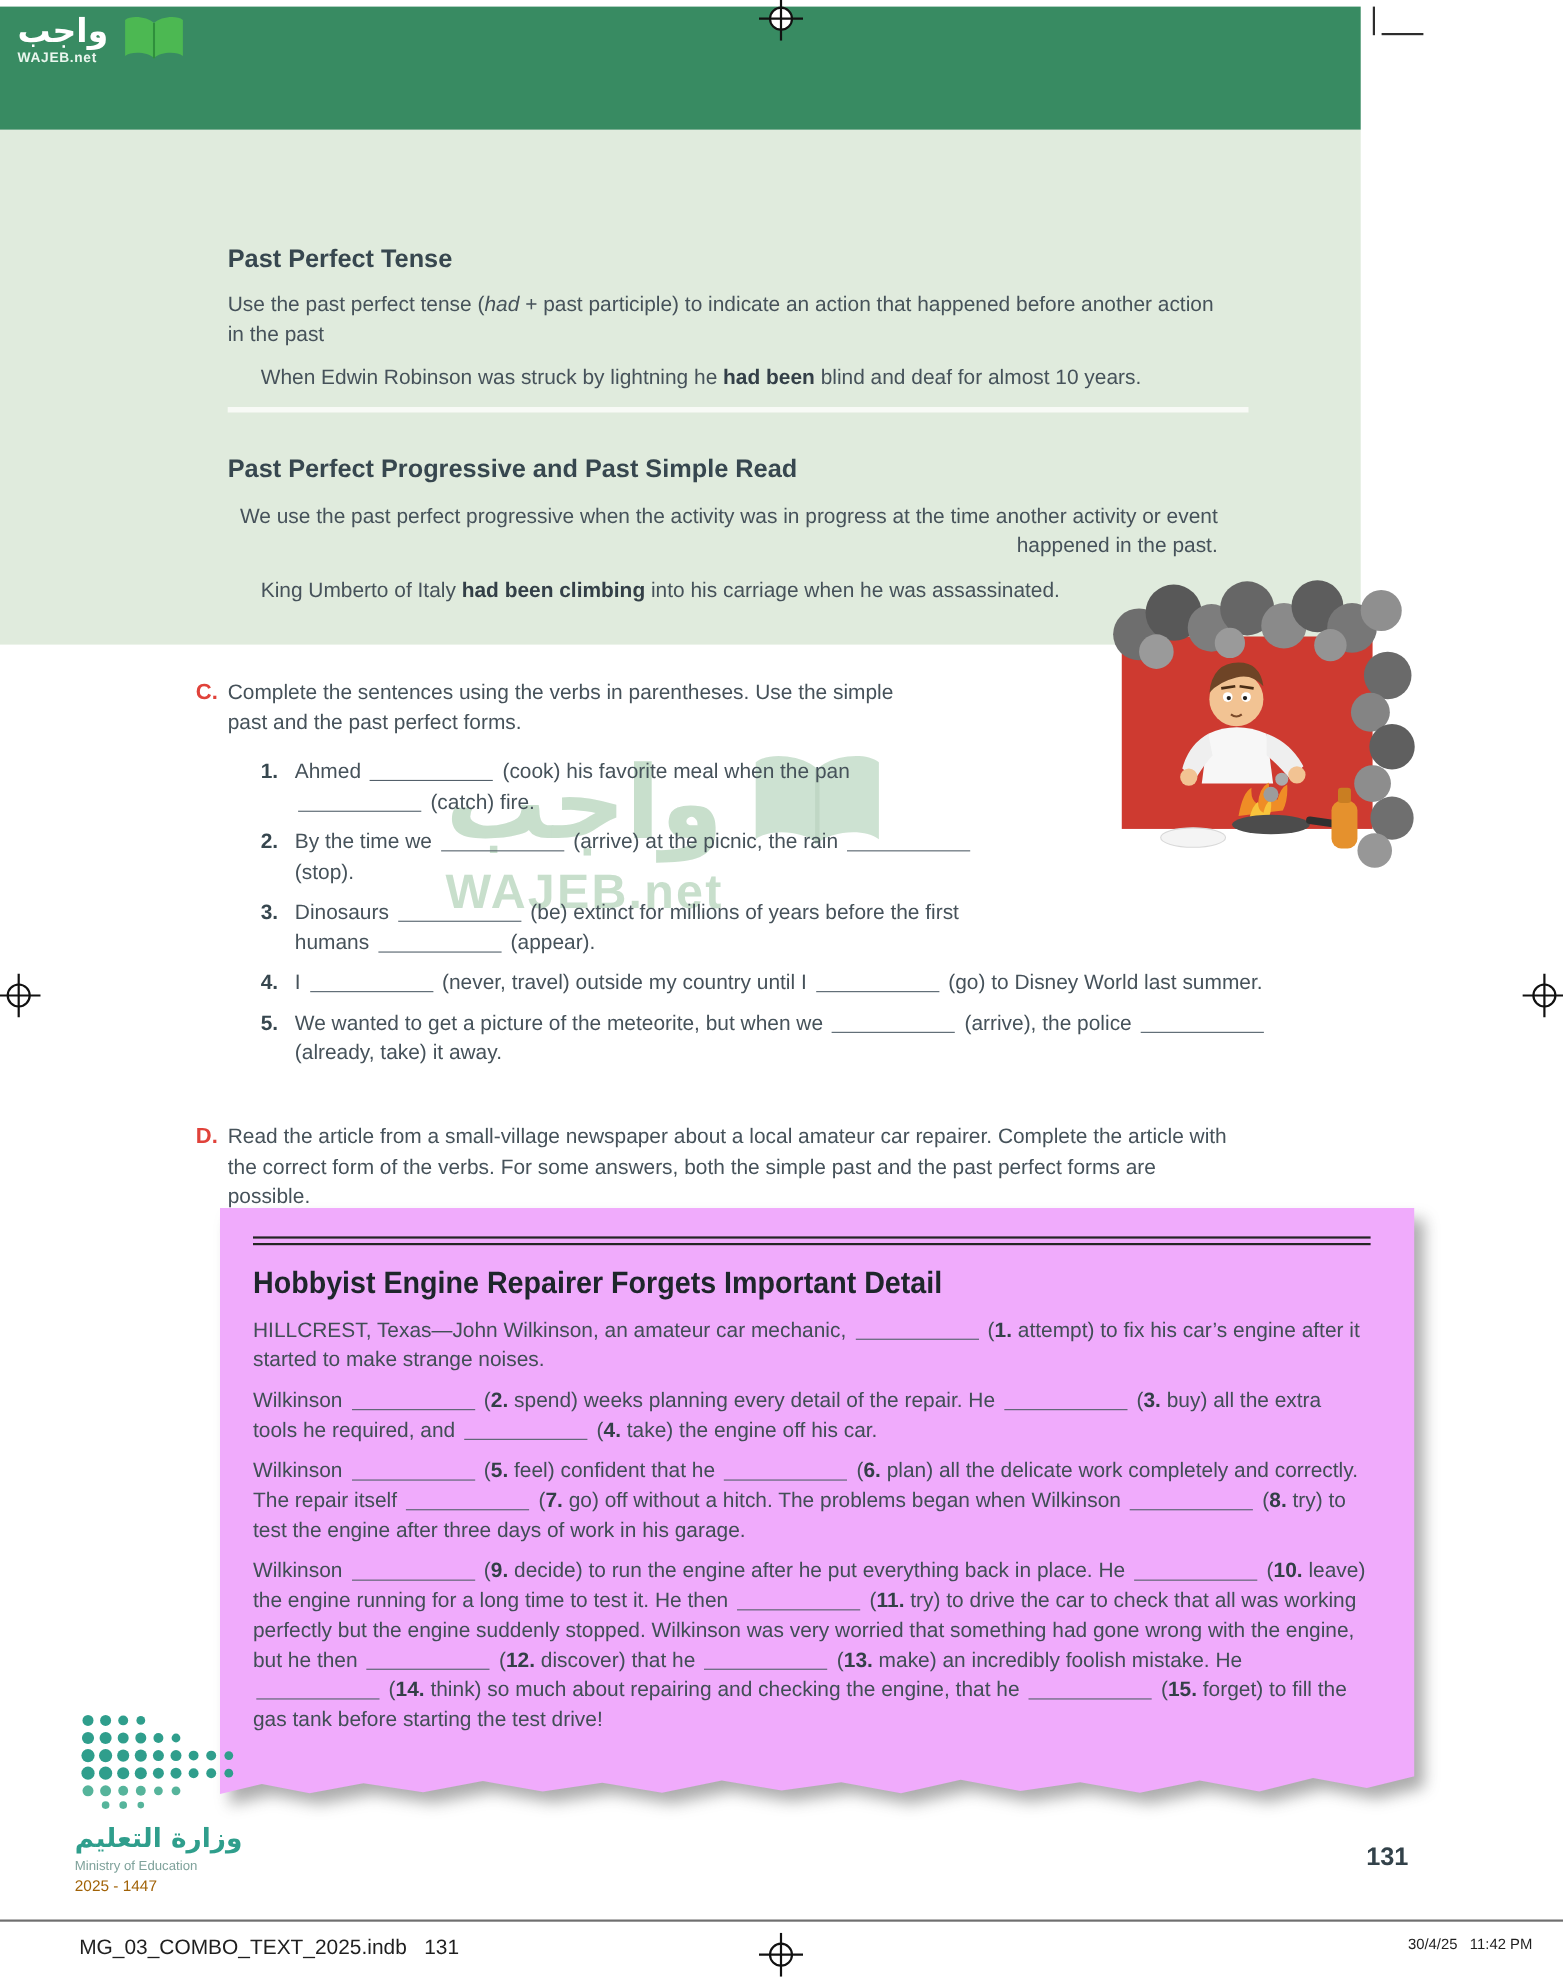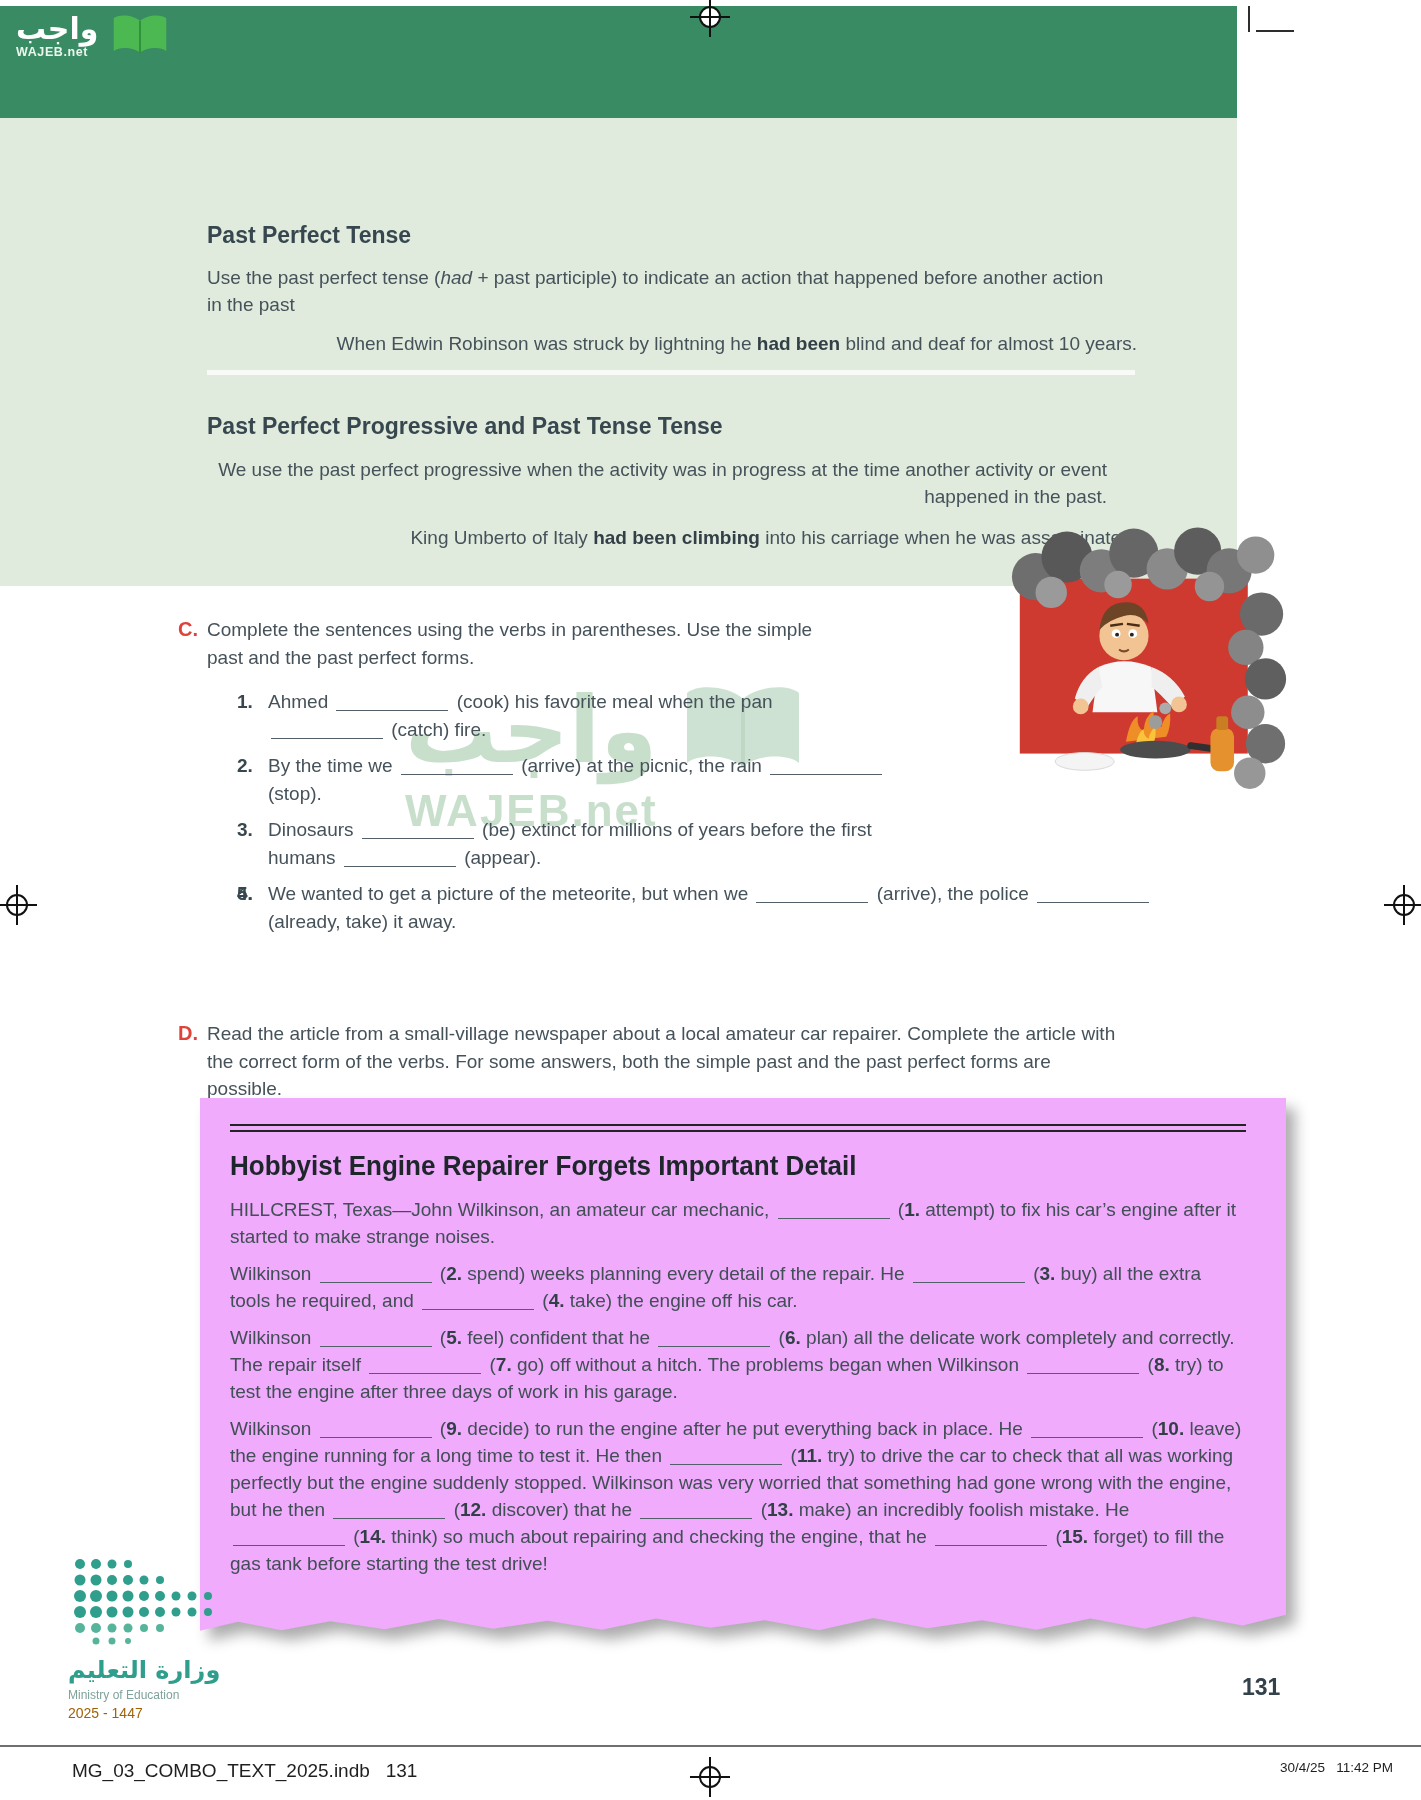--- a/index.html
+++ b/index.html
@@ -15,21 +15,21 @@
 
   
   .reg{position:absolute;width:40px;height:40px;}
   .trim-v{position:absolute;left:1248px;top:6px;width:2px;height:26px;background:#2d2d2d;}
   .trim-h{position:absolute;left:1256px;top:30px;width:38px;height:2px;background:#2d2d2d;}
 
   
   .panel{position:absolute;left:0;top:118px;width:1237px;height:468px;background:#e0ebdd;}
   .panel h2{position:absolute;left:207px;margin:0;font-size:23px;font-weight:700;color:#37474f;}
   .panel .pbody{position:absolute;left:207px;width:900px;font-size:19px;line-height:27px;margin:0;}
-  .panel .example{position:absolute;left:237px;width:900px;font-size:19px;line-height:27px;margin:0;text-align:right;}
+  .panel .example{position:absolute;left:237px;width:900px;font-size:19px;line-height:27px;margin:0;}
   .panel b{color:#333f47;}
   .h1a{top:104px;} .p1a{top:146px;} .e1a{top:212px;}
   .divider{position:absolute;left:207px;top:252px;width:928px;height:5px;background:#f8faf6;}
   .h2a{top:295px;} .p2a{top:338px;text-align:right;} .e2a{top:406px;}
 
   
   .watermark{position:absolute;left:405px;top:682px;opacity:.55;pointer-events:none;}
   .wm-row{display:flex;align-items:center;gap:22px;}
   .wm-ar{font-family:"DejaVu Sans",sans-serif;font-size:92px;font-weight:700;color:#9cc5a4;line-height:1;}
   .wm-book{width:128px;height:98px;}
@@ -107,21 +107,21 @@
     <line x1="0" y1="20" x2="40" y2="20" stroke="#111" stroke-width="2"></line>
   </svg>
   <div class="trim-v"></div>
   <div class="trim-h"></div>
 
   <div class="panel">
     <h2 class="h1a">Past Perfect Tense</h2>
     <p class="pbody p1a">Use the past perfect tense (<i>had</i> + past participle) to indicate an action that happened before another action in the past</p>
     <p class="example e1a">When Edwin Robinson was struck by lightning he <b>had been</b> blind and deaf for almost 10 years.</p>
     <div class="divider"></div>
-    <h2 class="h2a">Past Perfect Progressive and Past Tense Tense</h2>
+    <h2 class="h2a">Past Perfect Progressive and Past Simple Read</h2>
     <p class="pbody p2a">We use the past perfect progressive when the activity was in progress at the time another activity or event happened in the past.</p>
     <p class="example e2a">King Umberto of Italy <b>had been climbing</b> into his carriage when he was assassinated.</p>
   </div>
 
   <div class="watermark">
     <div class="wm-row">
       <div class="wm-ar">واجب</div>
       <svg class="wm-book" viewBox="0 0 64 48">
         <path d="M32 8 C26 2 10 0 4 5 L4 40 C10 35 26 36 32 42 C38 36 54 35 60 40 L60 5 C54 0 38 2 32 8 Z" fill="#a6cbae"></path>
         <path d="M32 8 L32 42" stroke="#8db797" stroke-width="2"></path>
@@ -141,20 +141,21 @@
     <div class="c-item mw620">
       <span class="num">2.</span>
       <span>By the time we <span class="blank"></span> (arrive) at the picnic, the rain <span class="blank"></span> (stop).</span>
     </div>
     <div class="c-item mw620">
       <span class="num">3.</span>
       <span>Dinosaurs <span class="blank"></span> (be) extinct for millions of years before the first humans <span class="blank"></span> (appear).</span>
     </div>
     <div class="c-item">
       <span class="num">4.</span>
+      <span>I <span class="blank"></span> (never, travel) outside my country until I <span class="blank"></span> (go) to Disney World last summer.</span>
     </div>
     <div class="c-item mw900">
       <span class="num">5.</span>
       <span>We wanted to get a picture of the meteorite, but when we <span class="blank"></span> (arrive), the police <span class="blank"></span> (already, take) it away.</span>
     </div>
   </div>
 
   <svg class="cartoon" viewBox="0 0 290 310">
     <rect x="12" y="60" width="232" height="178" fill="#ce3a30"></rect>
     <g>

